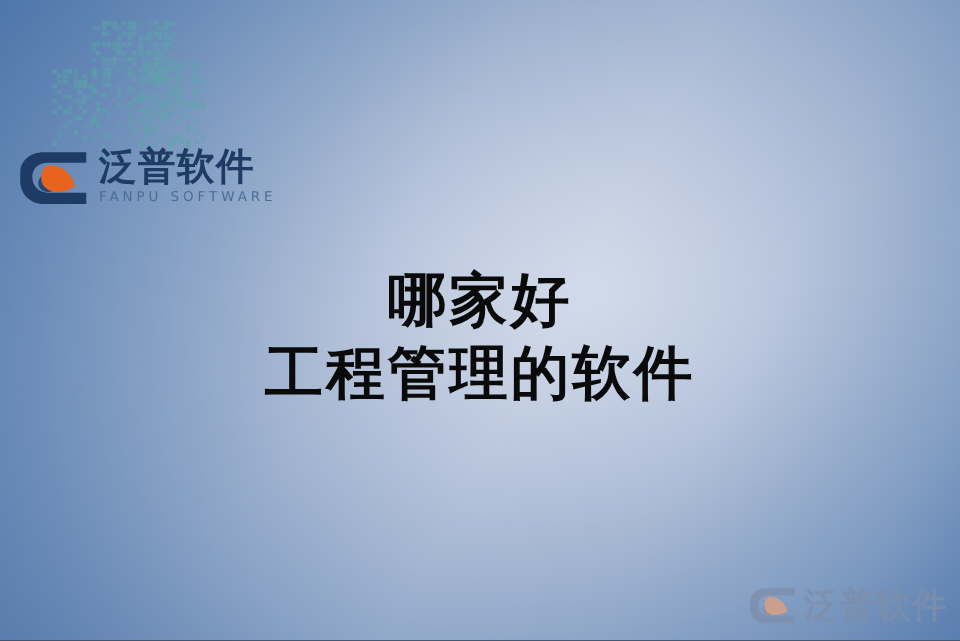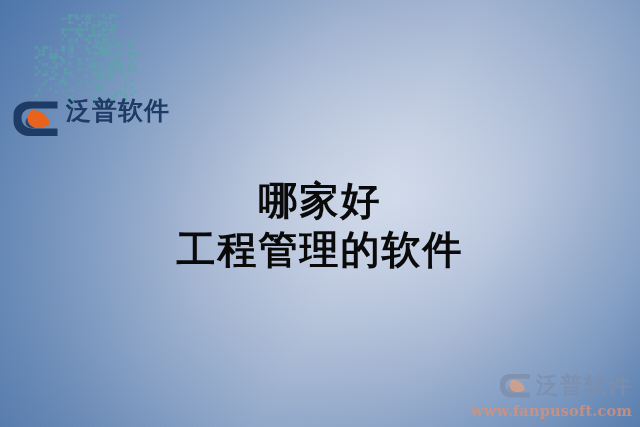--- a/index.html
+++ b/index.html
@@ -496,33 +496,33 @@
     </div>
 
   <div class="brand">
     <svg class="brand-mark" viewBox="0 0 94 76">
       <path d="M3 30 C3 14, 17 3, 34 3 L91 3 L91 17 L40 17 C27 17, 19 25, 19 36 C19 48, 28 57, 41 57 L91 57 L91 72 L34 72 C16 72, 3 58, 3 42 Z" fill="#1d3b64"></path>
       <path d="M40 20 C58 20, 72 31, 76 48 C68 54, 57 57, 46 55 C36 53, 30 45, 31 35 C32 27, 35 22, 40 20 Z" fill="#e8641e"></path>
       <path d="M31 35 C30 45, 36 53, 46 55 C40 57, 34 56, 30 52 C26 47, 26 40, 31 35 Z" fill="#1d3b64" opacity="0.85"></path>
     </svg>
     <div class="brand-text">
       <div class="brand-cn">泛普软件</div>
+      <div class="brand-en">FANPU SOFTWARE</div>
     </div>
   </div>
 
   <div class="headline">
     <div class="line">哪家好</div>
     <div class="line">工程管理的软件</div>
   </div>
 
   <div class="watermark">
     <div class="wm-row">
       <svg class="wm-mark" viewBox="0 0 94 76">
         <path d="M3 30 C3 14, 17 3, 34 3 L91 3 L91 17 L40 17 C27 17, 19 25, 19 36 C19 48, 28 57, 41 57 L91 57 L91 72 L34 72 C16 72, 3 58, 3 42 Z" fill="#7e8eab"></path>
         <path d="M40 20 C58 20, 72 31, 76 48 C68 54, 57 57, 46 55 C36 53, 30 45, 31 35 C32 27, 35 22, 40 20 Z" fill="#e0a07f"></path>
         <path d="M31 35 C30 45, 36 53, 46 55 C40 57, 34 56, 30 52 C26 47, 26 40, 31 35 Z" fill="#7e8eab" opacity="0.85"></path>
       </svg>
       <div class="wm-cn">泛普软件</div>
     </div>
-    <div class="wm-url">www.fanpusoft.com</div>
   </div>
 
 </div>
 
 </body></html>

